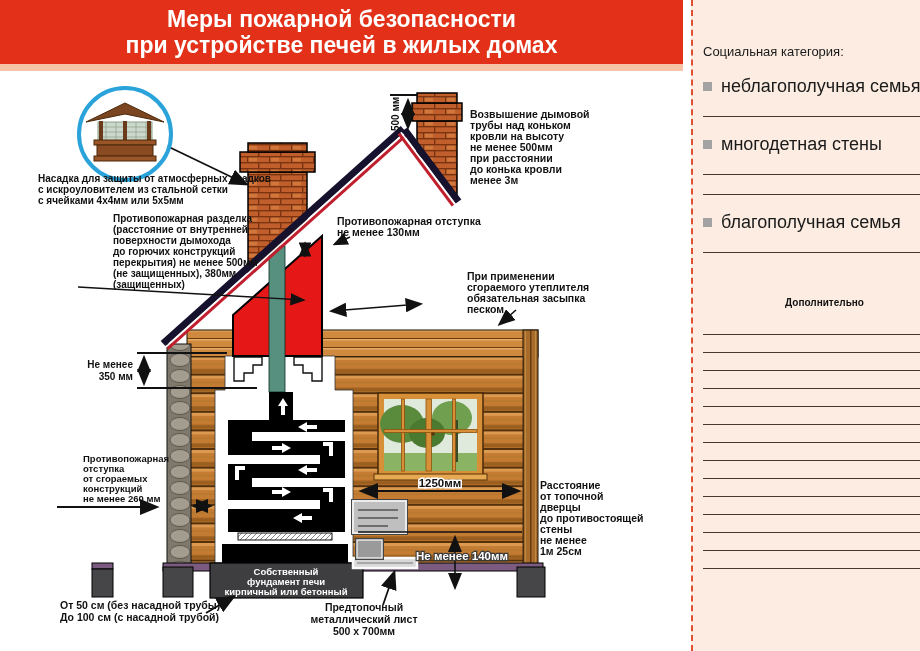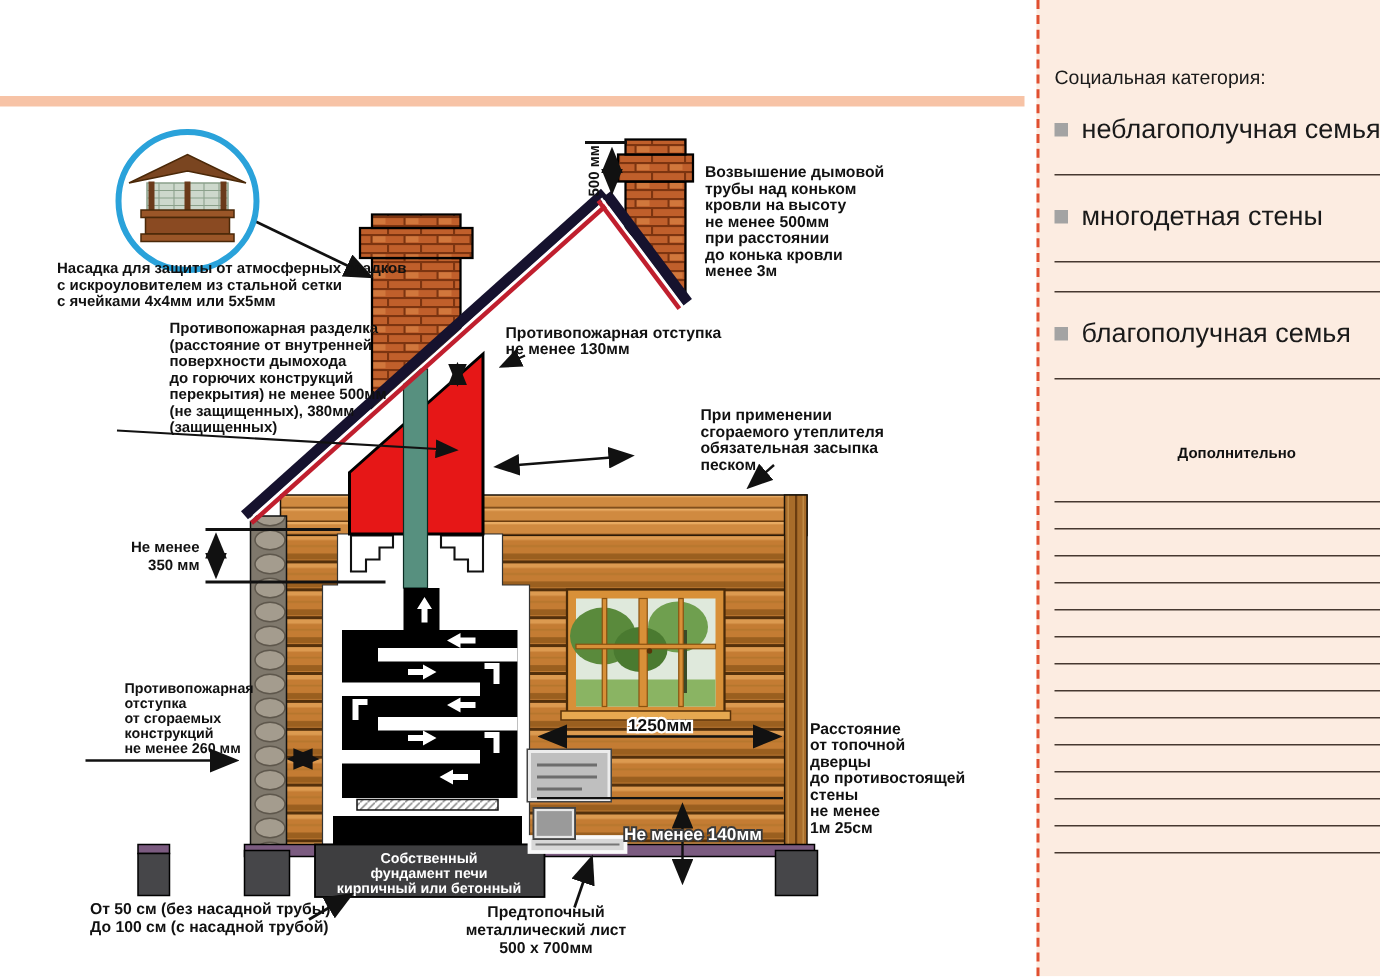--- a/index.html
+++ b/index.html
@@ -27,20 +27,24 @@
   .halo-w{stroke:#fff;stroke-width:3px;paint-order:stroke;}
   .tw{fill:#fff;}
   .halo-d{stroke:#3a3a3a;stroke-width:2.5px;paint-order:stroke;}
   .tfound{font-size:9.5px;font-weight:bold;fill:#fff;}
 </style>
 </head>
 <body>
 
 <div id="stage">
 
+  <div class="banner">
+    <div>Меры пожарной безопасности</div>
+    <div>при устройстве печей в жилых домах</div>
+  </div>
   <div class="banner-strip"></div>
 
   <svg style="position:absolute;left:0;top:71px;" width="691" height="580" viewBox="0 71 691 580" xmlns="http://www.w3.org/2000/svg">
     <defs>
       <pattern id="pw" width="80" height="18.6" patternUnits="userSpaceOnUse" patternTransform="translate(0,357)">
         <rect width="80" height="18.6" fill="#c47c33"></rect>
         <rect width="80" height="3" fill="#dc9a50"></rect>
         <rect y="12" width="80" height="4" fill="#9a5f1f"></rect>
         <rect y="16.6" width="80" height="2" fill="#54300b"></rect>
         <path d="M0 7 H80" stroke="#b5762d" stroke-width="1.2"></path>

